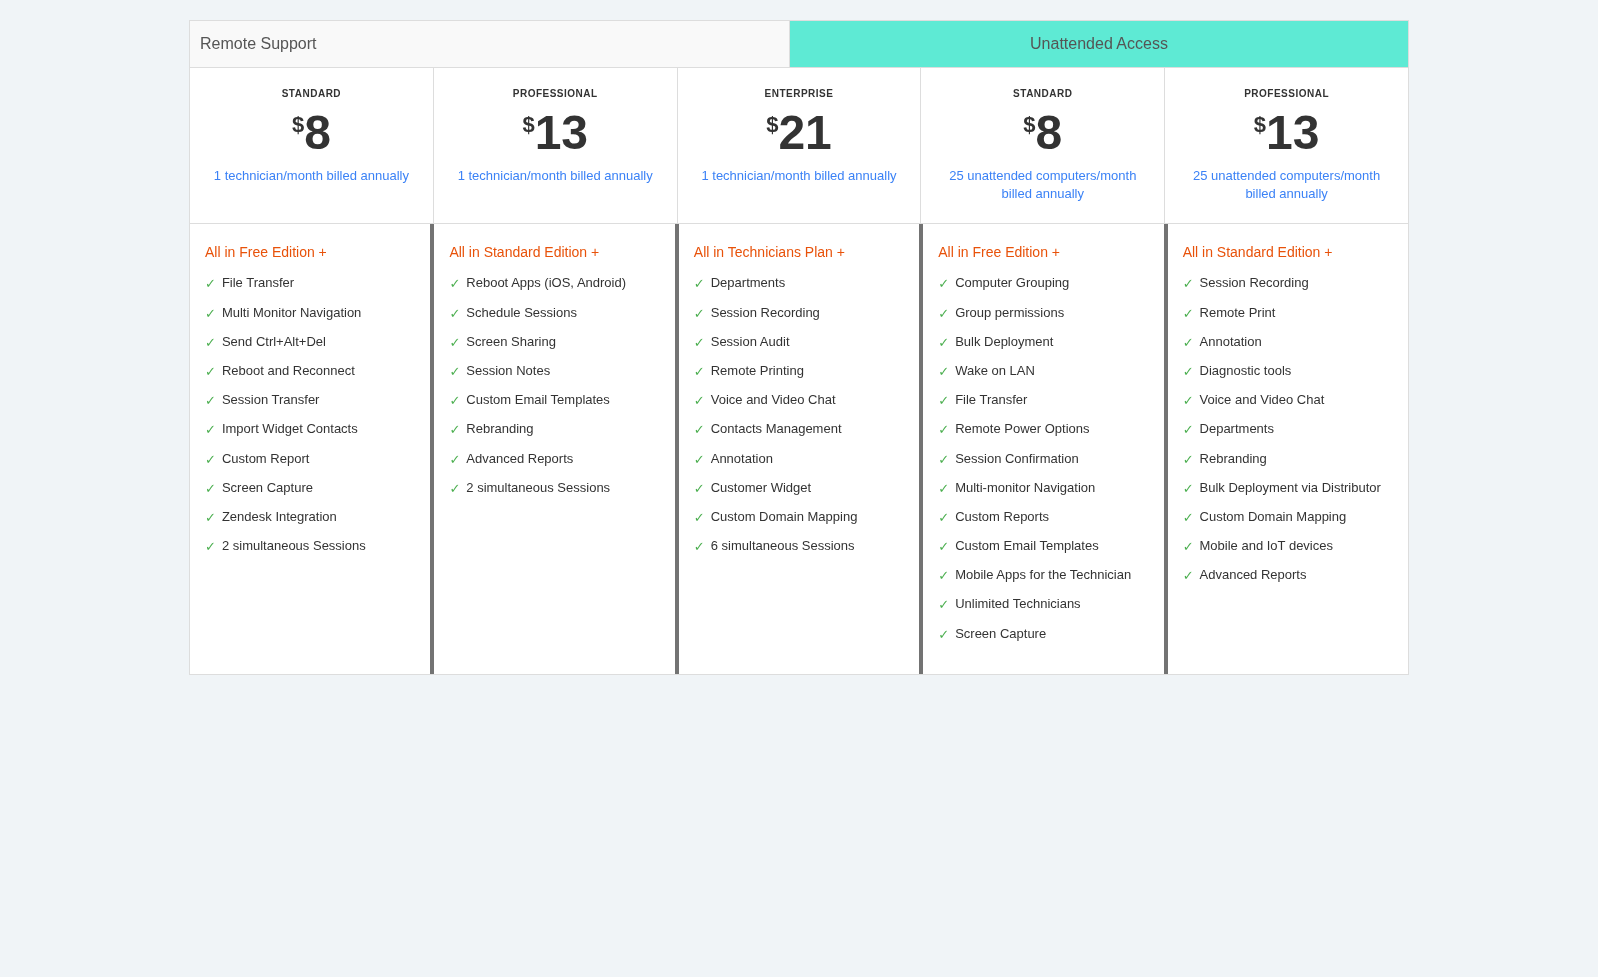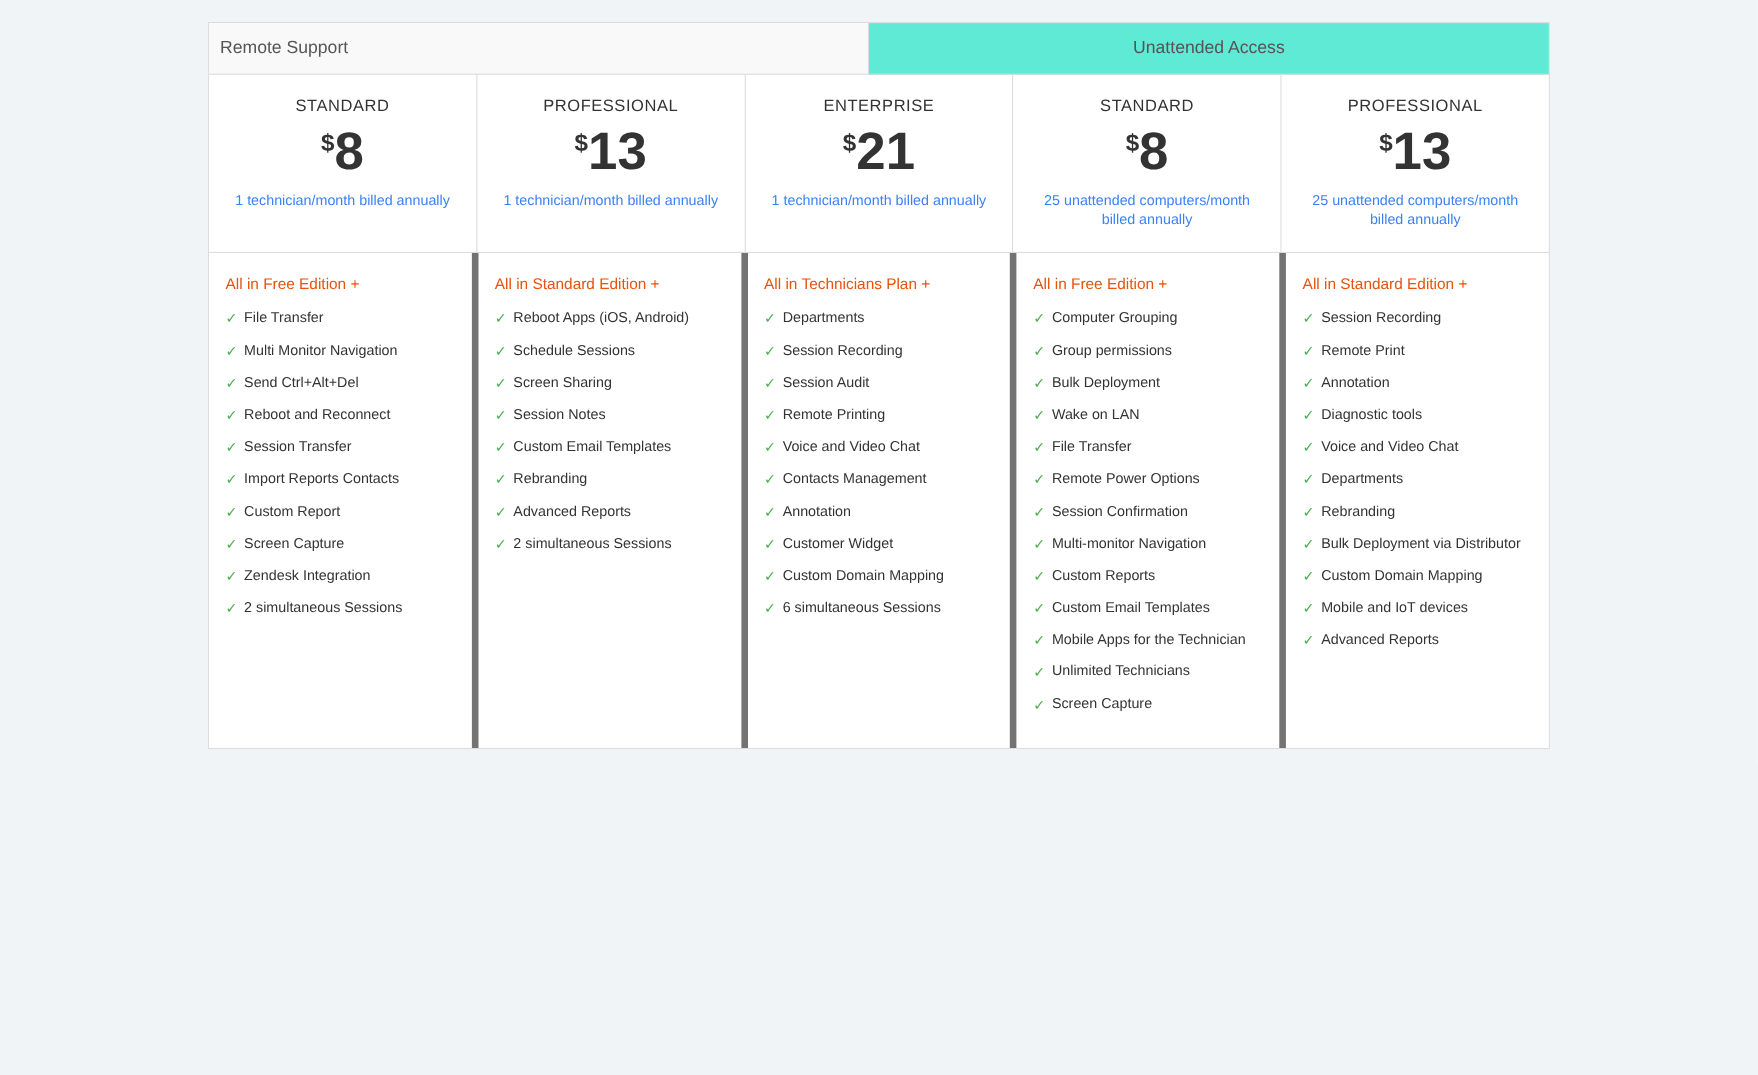--- a/index.html
+++ b/index.html
@@ -49,22 +49,22 @@
     .plan-col {
       flex: 1;
       border-right: 1px solid #ddd;
       padding: 20px 15px;
       text-align: center;
     }
     .plan-col:last-child {
       border-right: none;
     }
     .plan-name {
-      font-weight: normal;
-      font-size: 15px;
+      font-weight: bold;
+      font-size: 10px;
       letter-spacing: 0.5px;
       margin-bottom: 10px;
     }
     .plan-price {
       font-size: 48px;
       font-weight: bold;
       line-height: 1;
       margin-bottom: 10px;
     }
     .plan-price sup {
@@ -76,21 +76,21 @@
       font-size: 13px;
       color: #3b82f6;
       line-height: 1.4;
     }
     
     .features-row {
       display: flex;
     }
     .feature-col {
       flex: 1;
-      border-right: 6px solid #737373;
+      border-right: 4px solid #737373;
       padding: 20px 15px;
       vertical-align: top;
     }
     .feature-col:last-child {
       border-right: none;
     }
     .all-in-label {
       color: #e8520a;
       font-size: 14px;
       margin-bottom: 14px;
@@ -178,21 +178,21 @@
           <div class="feature-item">
             <span class="check-icon">✓</span>
             <span>Reboot and Reconnect</span>
           </div>
           <div class="feature-item">
             <span class="check-icon">✓</span>
             <span>Session Transfer</span>
           </div>
           <div class="feature-item">
             <span class="check-icon">✓</span>
-            <span>Import Reports Contacts</span>
+            <span>Import Widget Contacts</span>
           </div>
           <div class="feature-item">
             <span class="check-icon">✓</span>
             <span>Custom Report</span>
           </div>
           <div class="feature-item">
             <span class="check-icon">✓</span>
             <span>Screen Capture</span>
           </div>
           <div class="feature-item">

